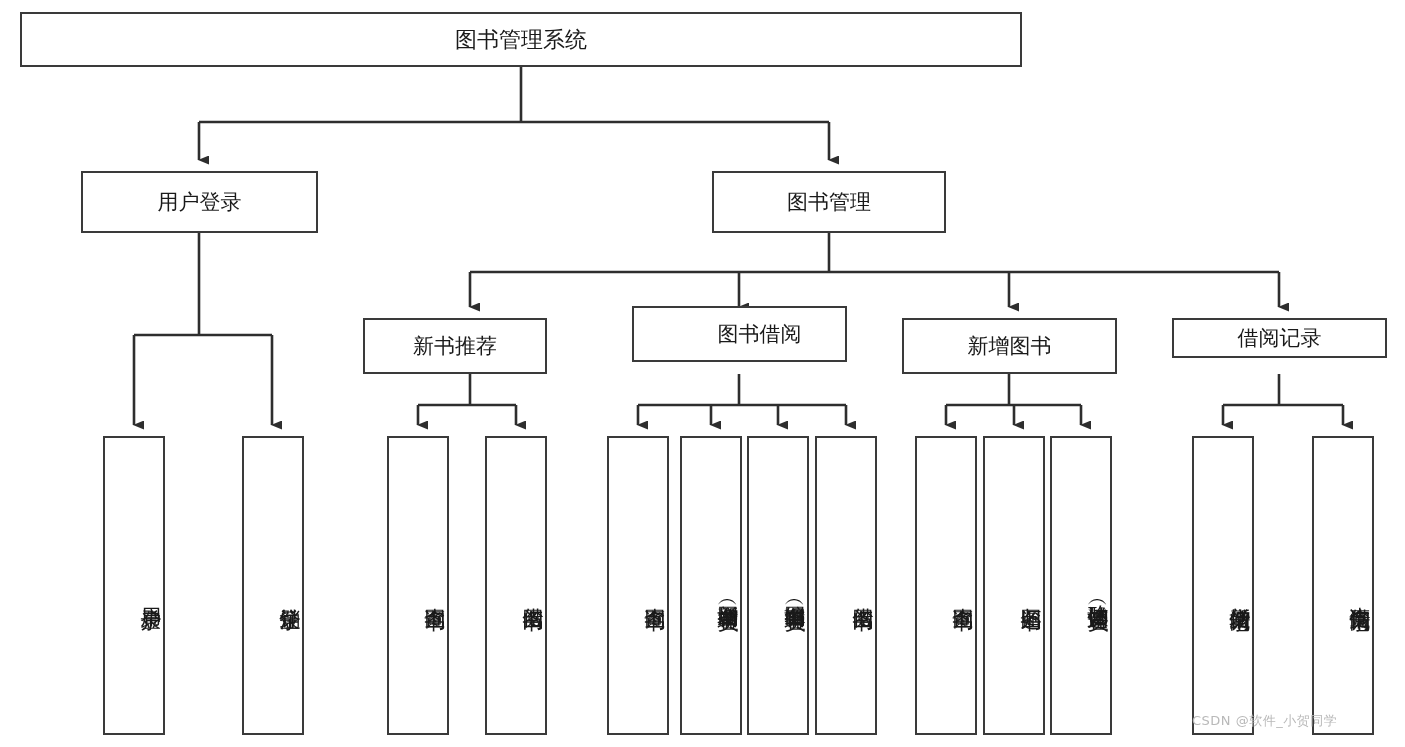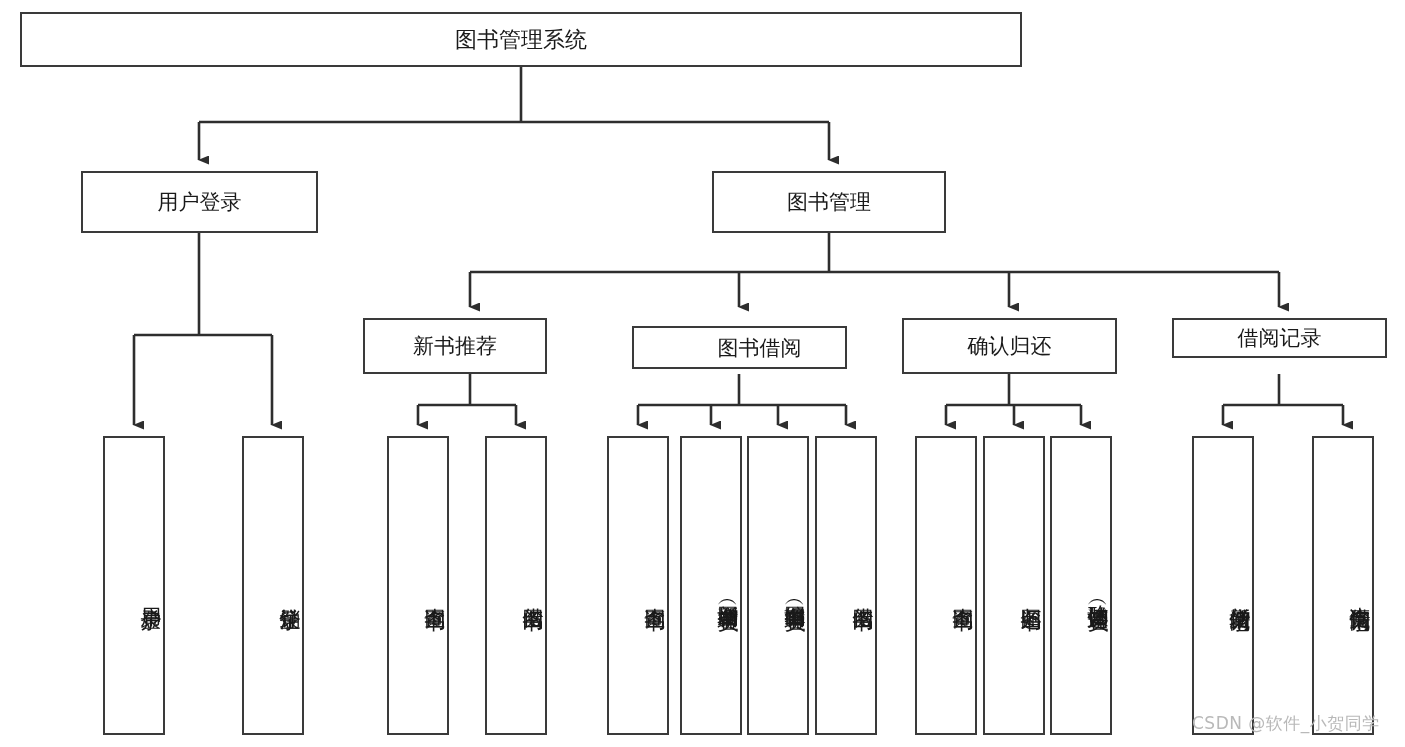--- a/index.html
+++ b/index.html
@@ -54,21 +54,21 @@
   }
   .node.leaf .leaf-text {
     writing-mode: vertical-rl;
     text-orientation: upright;
     display: block;
   }
   #watermark {
     position: absolute;
     left: 1192px;
     top: 712px;
-    font-size: 17px;
+    font-size: 13px;
     color: #b9b9b9;
     white-space: nowrap;
     z-index: 5;
     letter-spacing: 0.5px;
   }
 </style>
 </head>
 <body>
 
 <div id="diagram-root">
@@ -132,26 +132,26 @@
   </div>
 
   <div class="node level1" style="left:712px; top:171px; width:234px; height:62px;">
     <span>图书管理</span>
   </div>
 
   <div class="node level2" style="left:363px; top:318px; width:184px; height:56px;">
     <span>新书推荐</span>
   </div>
 
-  <div class="node level2" style="left:632px; top:326px; width:215px; height:43px;padding-left:40px;">
+  <div class="node level2" style="left:632px; top:306px; width:215px; height:56px;padding-left:40px;">
     <span>图书借阅</span>
   </div>
 
   <div class="node level2" style="left:902px; top:318px; width:215px; height:56px;">
-    <span>确认归还</span>
+    <span>新增图书</span>
   </div>
 
   <div class="node level2" style="left:1172px; top:318px; width:215px; height:40px;">
     <span>借阅记录</span>
   </div>
 
   <div class="node leaf" style="left:103px; top:436px; width:62px; height:299px;">
     <span class="leaf-text">用户登录</span>
   </div>
 

